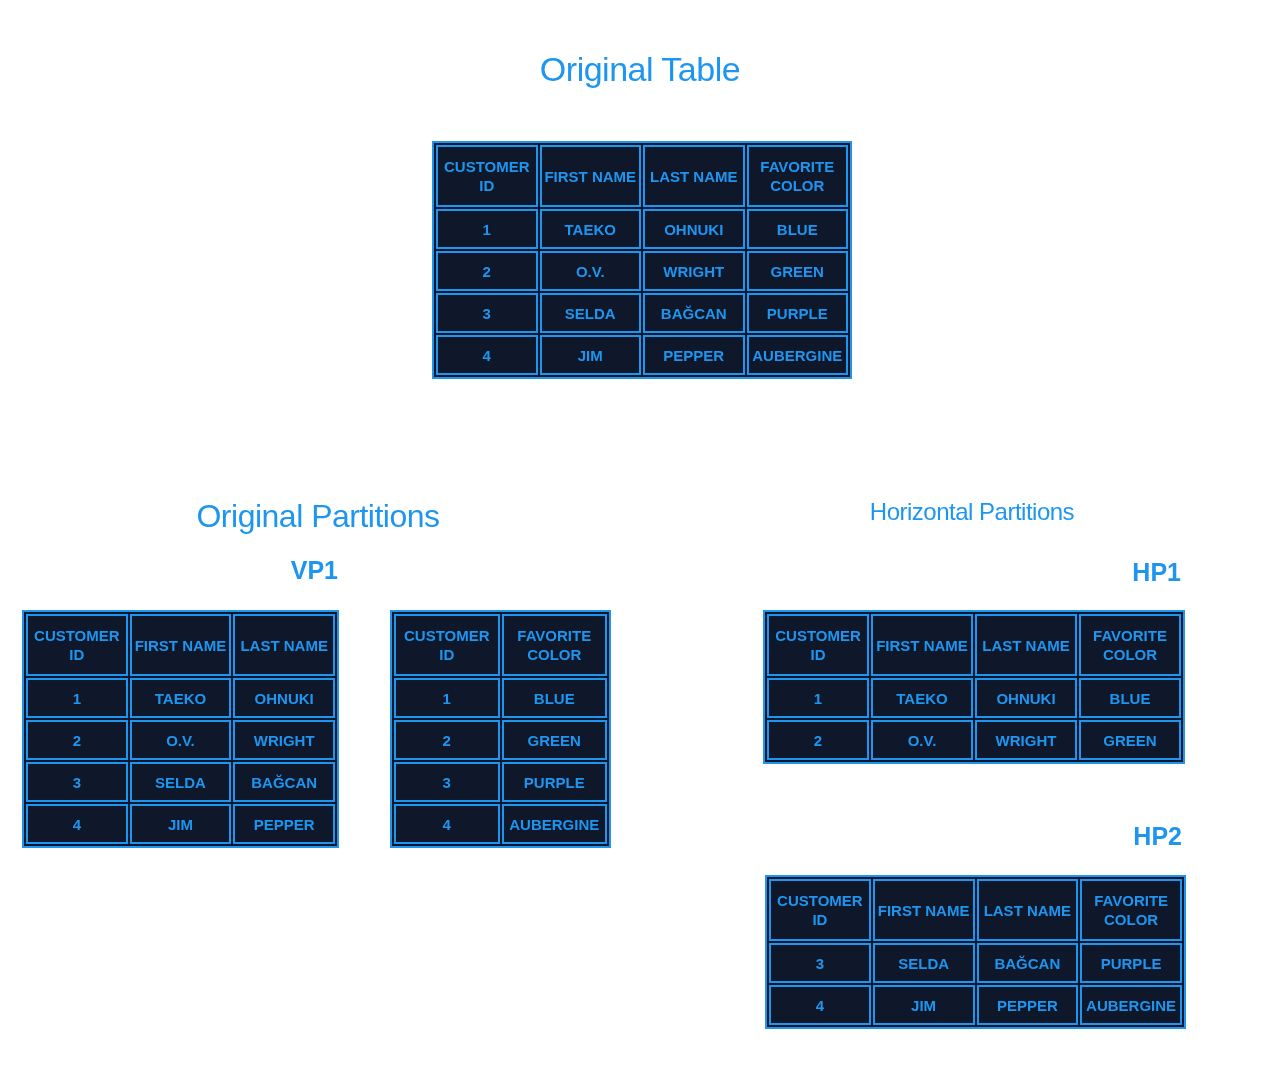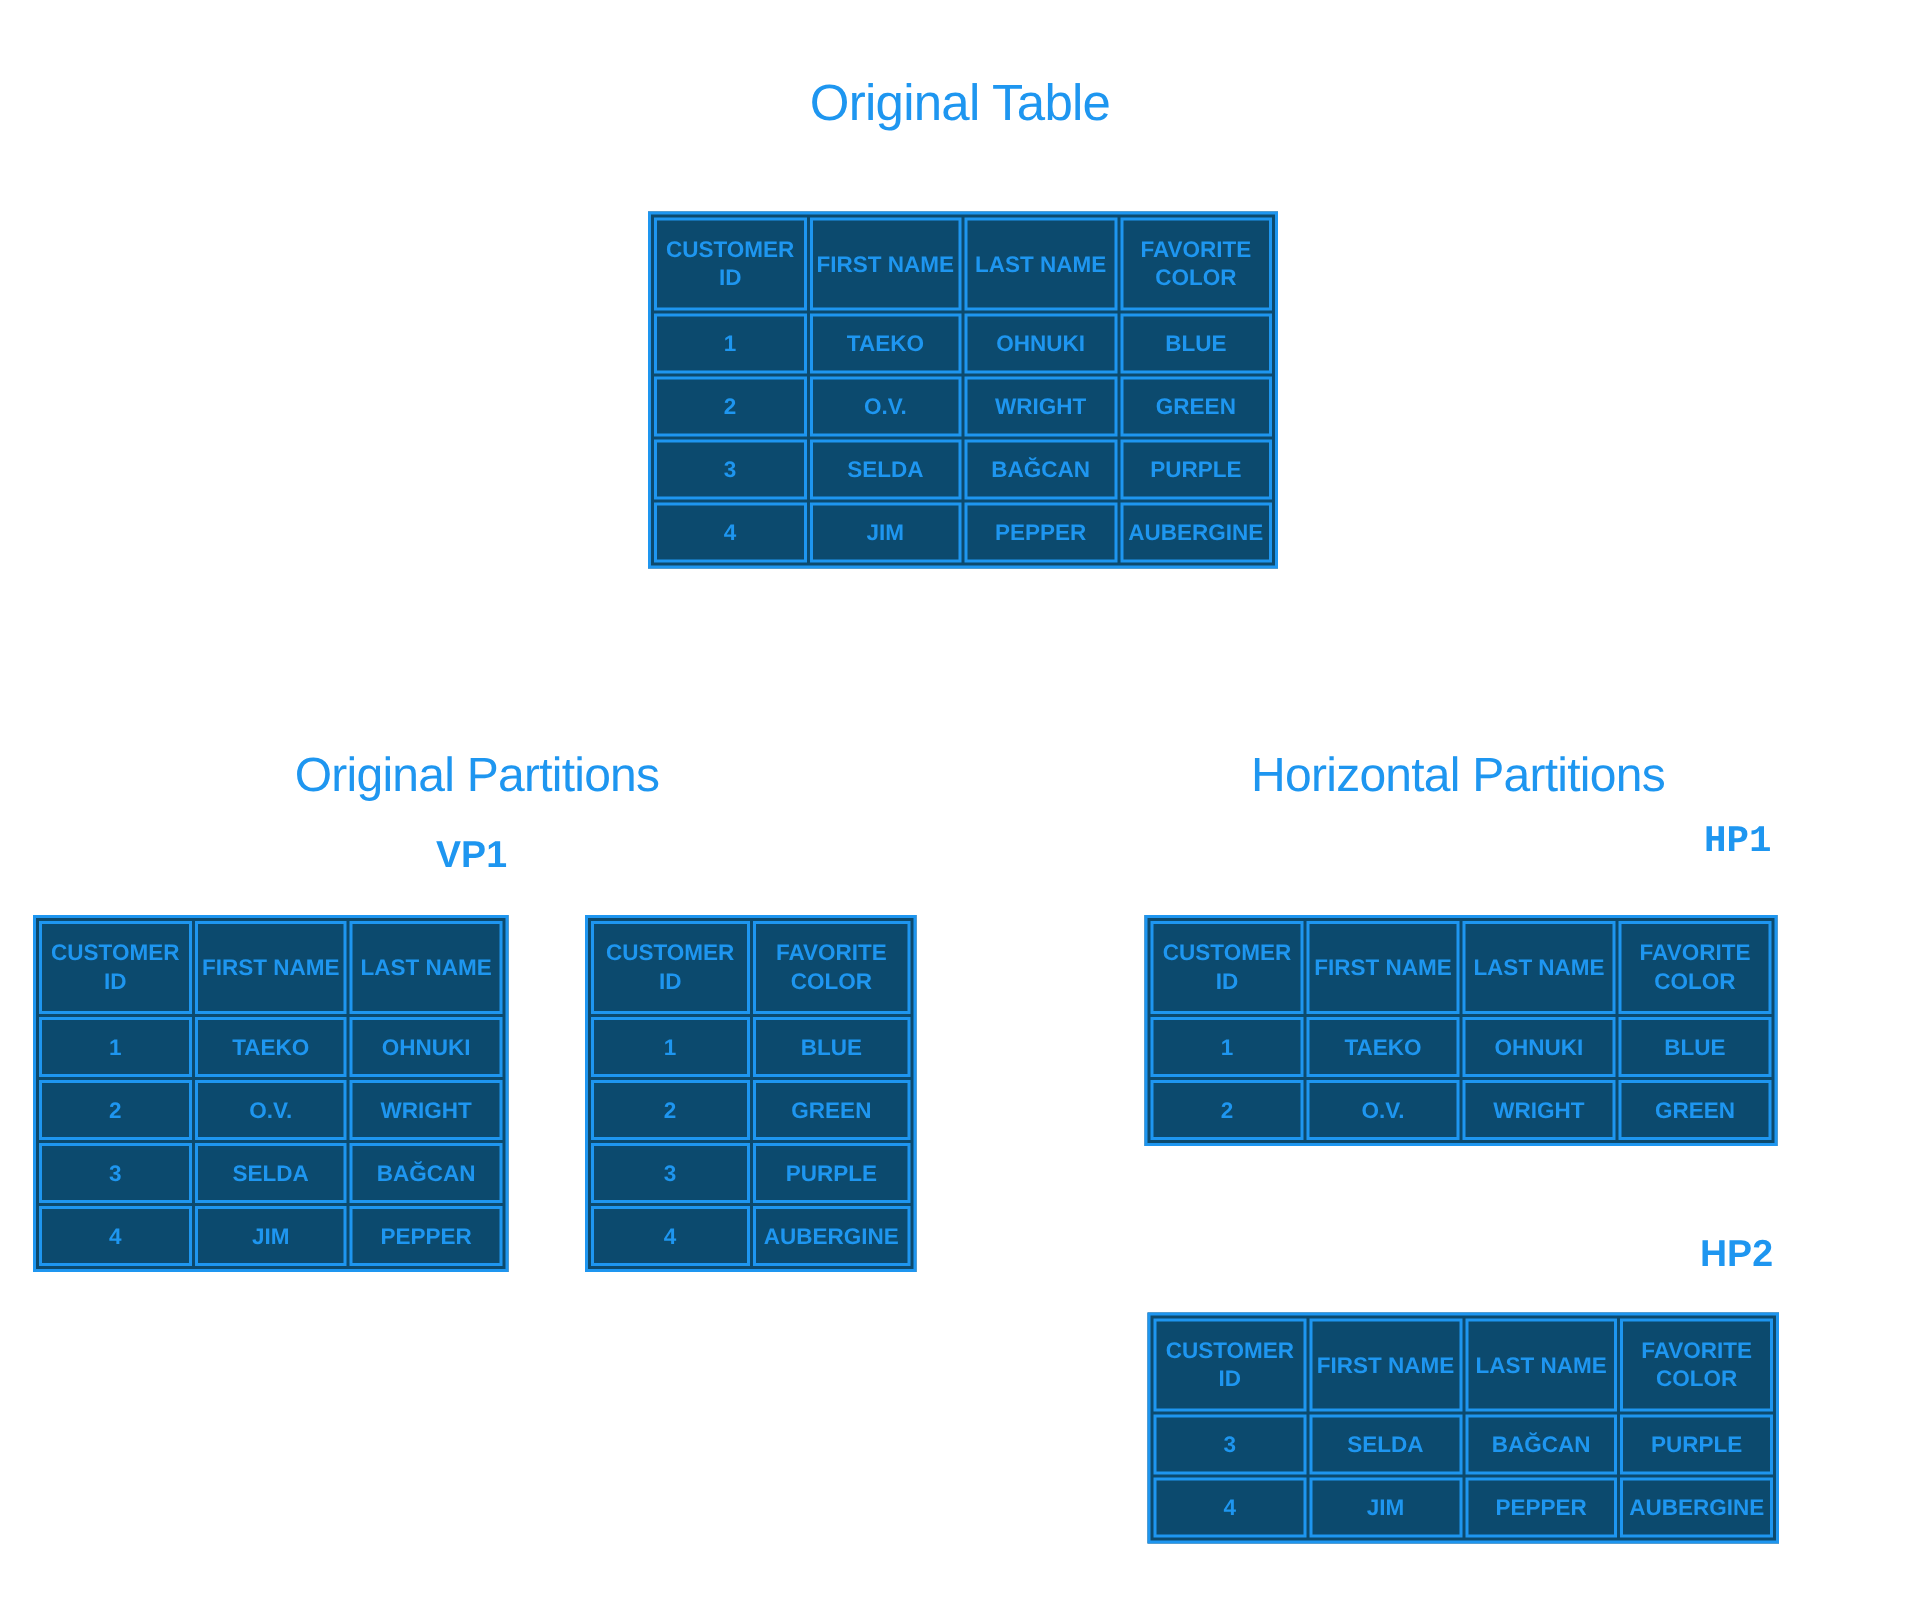--- a/index.html
+++ b/index.html
@@ -17,41 +17,41 @@
     position: absolute;
     text-align: center;
     font-weight: normal;
     color: var(--blue);
     letter-spacing: -0.5px;
     white-space: nowrap;
   }
   .t-main  { left: 0;    top: 50,  }
   .t-main  { left: 0;    top: 50px;  width: 1280px; font-size: 34px; }
   .t-vert  { left: 0;    top: 498px; width: 636px;  font-size: 32px; }
-  .t-horiz { left: 664px; top: 498px; width: 616px; font-size: 32px; }
+  .t-horiz { left: 664px; top: 498px; width: 616px; font-size: 24px; }
   .sub-label {
     position: absolute;
     text-align: right;
     font-weight: bold;
     color: var(--blue);
     font-size: 25px;
     white-space: nowrap;
   }
   .l-vp1 { left: 22px;  top: 556px; width: 316px; }
   .l-vp2 { left: 390px; top: 562px; width: 217px; }
-  .l-hp1 { left: 763px; top: 546px; width: 418px; font-family: Liberation Mono, monospace; }
+  .l-hp1 { left: 763px; top: 558px; width: 418px; }
   .l-hp2 { left: 765px; top: 822px; width: 417px; }
 
   table.ptable {
     position: absolute;
     border-collapse: separate;
     border-spacing: 2px;
     border: 2px solid var(--blue);
     table-layout: fixed;
-    background: #0c4a6e;
+    background: #0f172a;
   }
   table.ptable td {
     border: 2px solid var(--blue);
     color: var(--blue);
     font-weight: bold;
     font-size: 15px;
     text-align: center;
     vertical-align: middle;
     padding: 0 1px;
     overflow: hidden;

